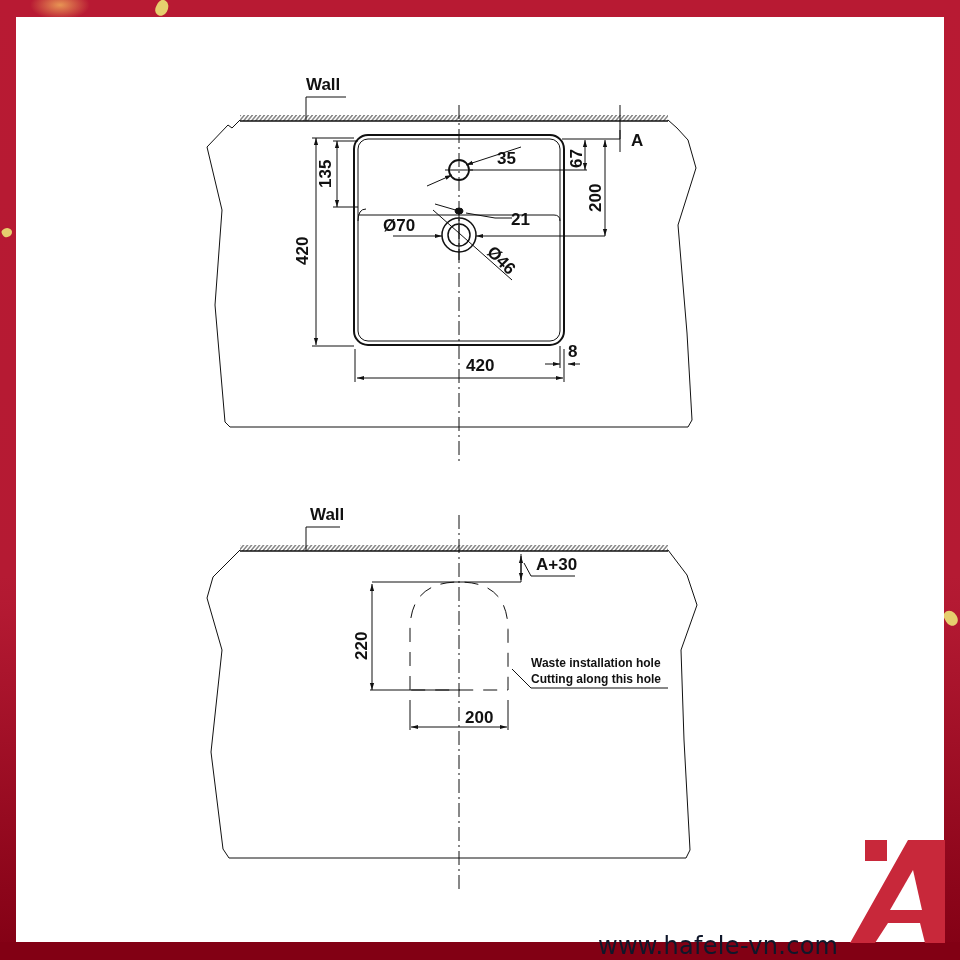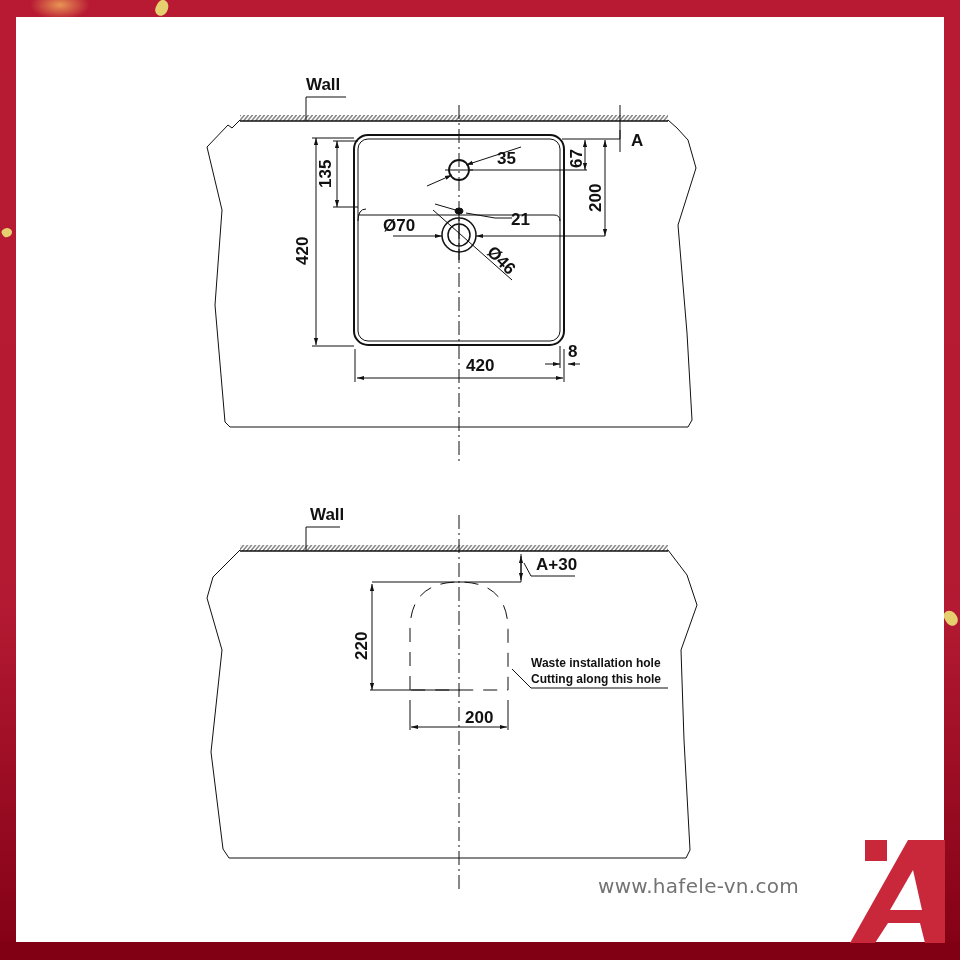--- a/index.html
+++ b/index.html
@@ -9,21 +9,21 @@
   .frame-bottom{position:absolute;left:0;top:942px;width:960px;height:18px;background:#820014;}
   .frame-left-low{position:absolute;left:0;top:600px;width:16px;height:360px;background:linear-gradient(180deg,#b51a33,#820014);}
   .frame-right-low{position:absolute;left:944px;top:600px;width:16px;height:360px;background:linear-gradient(180deg,#b51a33,#820014);}
   .sheet{position:absolute;left:16px;top:17px;width:928px;height:925px;background:#ffffff;}
   .confetti{position:absolute;background:#e6cf6e;border-radius:40% 60% 50% 50%;}
   .glow{position:absolute;left:30px;top:-10px;width:60px;height:30px;border-radius:50%;
         background:radial-gradient(ellipse at center,rgba(240,170,90,.85),rgba(240,170,90,0) 70%);}
   svg.drawing{position:absolute;left:0;top:0;}
   .lbl{font-family:"Liberation Sans",sans-serif;font-weight:bold;fill:#111;}
   .note{font-family:"Liberation Sans",sans-serif;font-weight:bold;fill:#111;font-size:12px;}
-  .url{position:absolute;left:598px;top:874px;font-size:20px;color:#737373;letter-spacing:0.3px;
+  .url{position:absolute;left:598px;top:932px;font-size:24px;color:#0f172a;letter-spacing:0.3px;
        font-family:"DejaVu Sans",sans-serif;font-weight:normal;}
   .logo{position:absolute;left:850px;top:835px;width:95px;height:108px;}
 </style>
 </head>
 <body>
 
 <div class="glow"></div>
 <div class="frame-left-low"></div>
 <div class="frame-right-low"></div>
 <div class="frame-bottom"></div>

